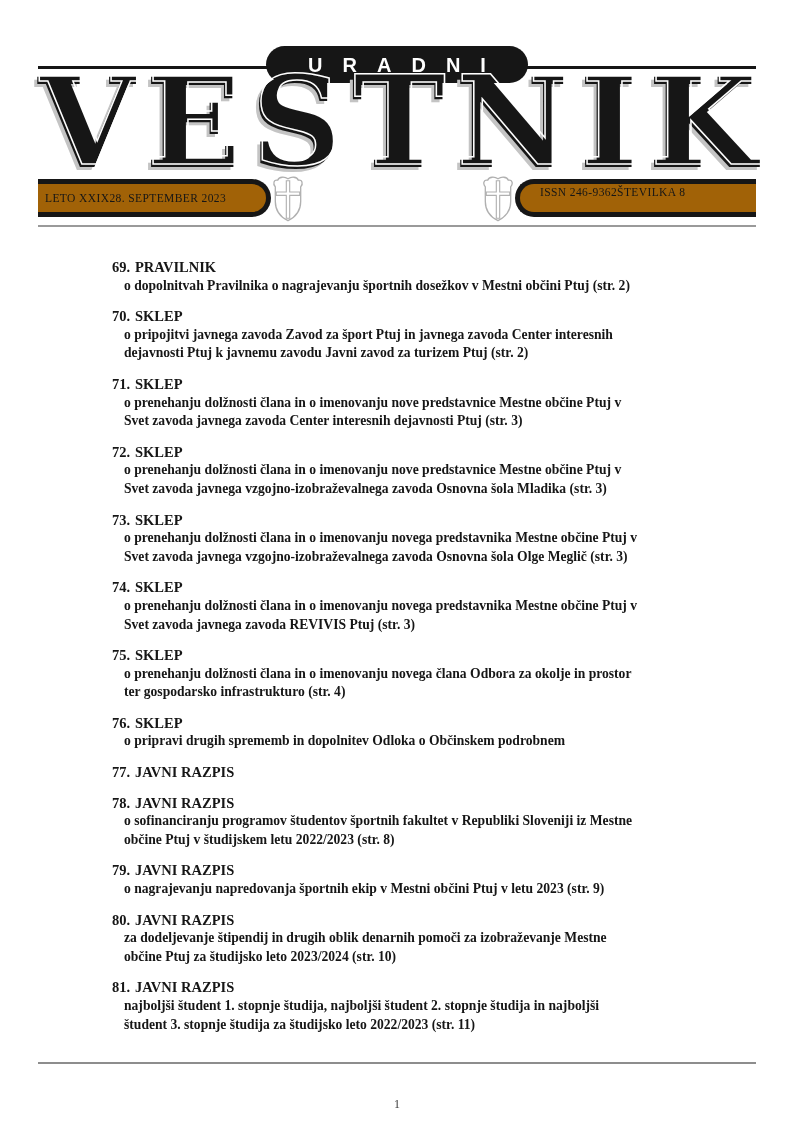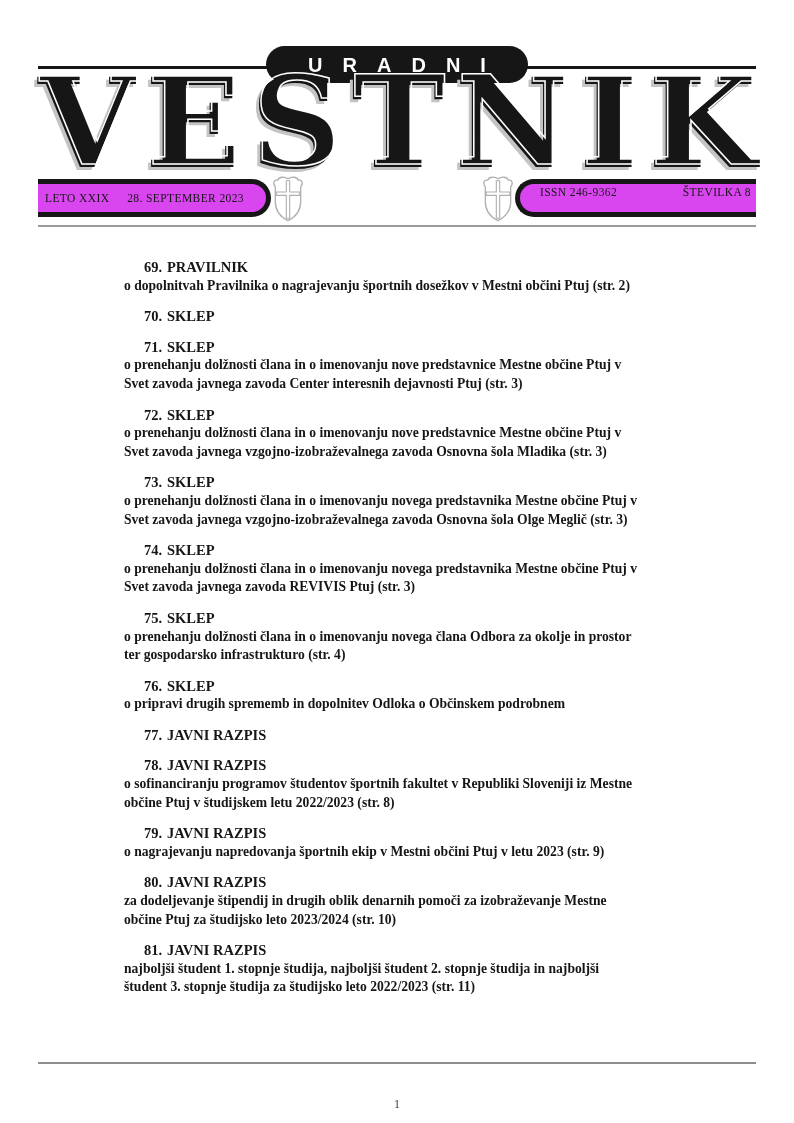--- a/index.html
+++ b/index.html
@@ -37,40 +37,40 @@
     font-family:"DejaVu Serif", serif;font-weight:700;
     font-size:124px;line-height:99px;
     white-space:nowrap;
   }
   .vestnik .ink{color:#161616;text-shadow:-3px 3px 0 #c4c4c4;}
   .vestnik .hilite{color:transparent;-webkit-text-stroke:1.5px #ffffff;transform:translate(2px,-3px);}
   
   .band{position:relative;height:38px;margin-top:6px;font-size:11.5px;letter-spacing:0.4px;}
   .band-seg{
     position:absolute;top:0;bottom:0;box-sizing:border-box;
-    border:5px solid #161616;background:#d946ef;
-    display:flex;align-items:center;justify-content:space-between;
+    border:5px solid #161616;background:#a16207;
+    display:flex;align-items:center;justify-content:flex-start;
   }
   .band-left{left:0;width:233px;border-left:none;border-radius:0 19px 19px 0;padding:0 22px 0 7px;}
   .band-right{right:0;width:241px;border-right:none;border-radius:19px 0 0 19px;padding:0 5px 12px 20px;}
   .band-center{
     position:absolute;left:233px;right:241px;top:-3px;bottom:-6px;
     display:flex;align-items:center;justify-content:space-between;
   }
   .band-center .muni{
     font-style:italic;font-size:20px;letter-spacing:0.5px;
     font-family:"Liberation Serif", serif;
   }
   .coat{width:34px;height:47px;display:block;}
   .under-band-rule{height:2px;background:#9a9a9a;margin-top:8px;}
   
   .toc{margin-top:31px;padding-left:74px;}
   .toc-item{margin-bottom:12px;font-weight:700;}
   .toc-head{font-size:14.5px;line-height:18.6px;white-space:nowrap;}
-  .toc-num{display:inline-block;min-width:23px;margin-left:32px;}
+  .toc-num{display:inline-block;min-width:23px;}
   .toc-desc{margin-left:12px;font-size:13.6px;}
   .toc-desc div{line-height:18.6px;white-space:nowrap;}
   
   .footer-rule{position:absolute;left:38px;right:38px;top:1062px;height:2px;background:#8d8d8d;}
   .page-number{position:absolute;left:0;right:0;top:1097px;text-align:center;font-size:12px;color:#3a3a3a;}
 </style>
 </head>
 <body>
 
 <div class="page">
@@ -129,20 +129,24 @@
 
     <div class="toc-item">
       <div class="toc-head"><span class="toc-num">69.</span><span>PRAVILNIK</span></div>
       <div class="toc-desc">
           <div>o dopolnitvah Pravilnika o nagrajevanju športnih dosežkov v Mestni občini Ptuj (str. 2)</div>
         </div>
     </div>
 
     <div class="toc-item">
       <div class="toc-head"><span class="toc-num">70.</span><span>SKLEP</span></div>
+      <div class="toc-desc">
+          <div>o pripojitvi javnega zavoda Zavod za šport Ptuj in javnega zavoda Center interesnih</div>
+          <div>dejavnosti Ptuj k javnemu zavodu Javni zavod za turizem Ptuj (str. 2)</div>
+        </div>
     </div>
 
     <div class="toc-item">
       <div class="toc-head"><span class="toc-num">71.</span><span>SKLEP</span></div>
       <div class="toc-desc">
           <div>o prenehanju dolžnosti člana in o imenovanju nove predstavnice Mestne občine Ptuj v</div>
           <div>Svet zavoda javnega zavoda Center interesnih dejavnosti Ptuj (str. 3)</div>
         </div>
     </div>
 

